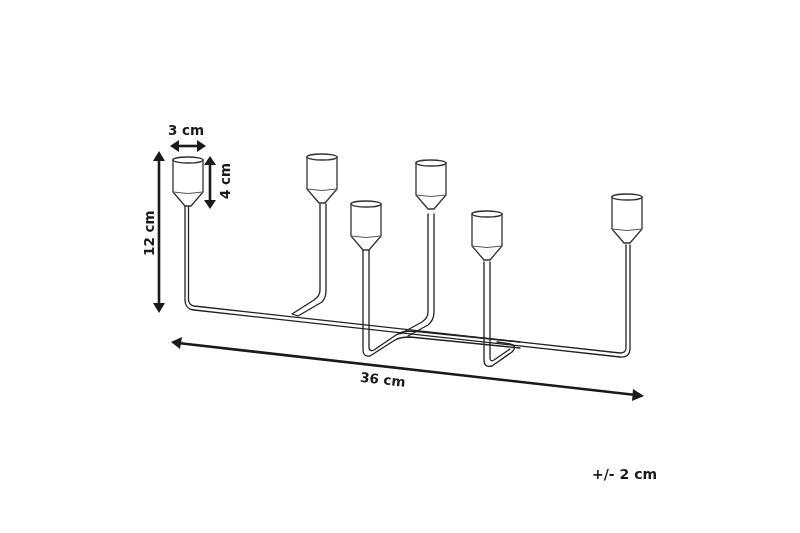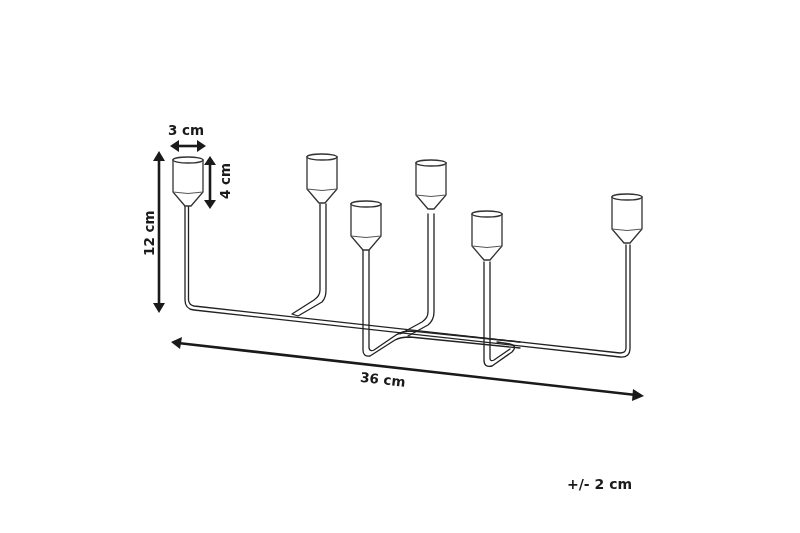--- a/index.html
+++ b/index.html
@@ -1,19 +1,19 @@
 <!DOCTYPE html>
 <html><head>
   <meta charset="utf-8">
   <style>
     html, body { margin: 0; padding: 0; background: #ffffff; }
     body { width: 800px; height: 533px; overflow: hidden; position: relative; font-family: "DejaVu Sans", sans-serif; }
     #stage { position: absolute; left: 0; top: 0; width: 800px; height: 533px; }
     .label { font-family: "DejaVu Sans", sans-serif; font-weight: bold; fill: #1a1a1a; font-size: 13.5px; }
-    .tol { position: absolute; left: 567px; top: 466px; font-weight: bold; font-size: 14px; color: #1a1a1a; font-family: "DejaVu Sans", sans-serif; margin-top: 10px; }
+    .tol { position: absolute; left: 592px; top: 466px; font-weight: bold; font-size: 14px; color: #1a1a1a; font-family: "DejaVu Sans", sans-serif; }
     .wire { fill: none; stroke: #222; stroke-width: 1.3; stroke-linejoin: round; stroke-linecap: round; }
     .wire-in { fill: none; stroke: #ffffff; stroke-width: 2.2; stroke-linejoin: round; stroke-linecap: round; }
     .cup { fill: #ffffff; stroke: #333; stroke-width: 1.3; }
     .cupline { fill: none; stroke: #555; stroke-width: 1; }
     .dim { stroke: #1a1a1a; stroke-width: 2.6; fill: none; }
     .arrowhead { fill: #1a1a1a; }
   </style>
 </head>
 <body>
 

